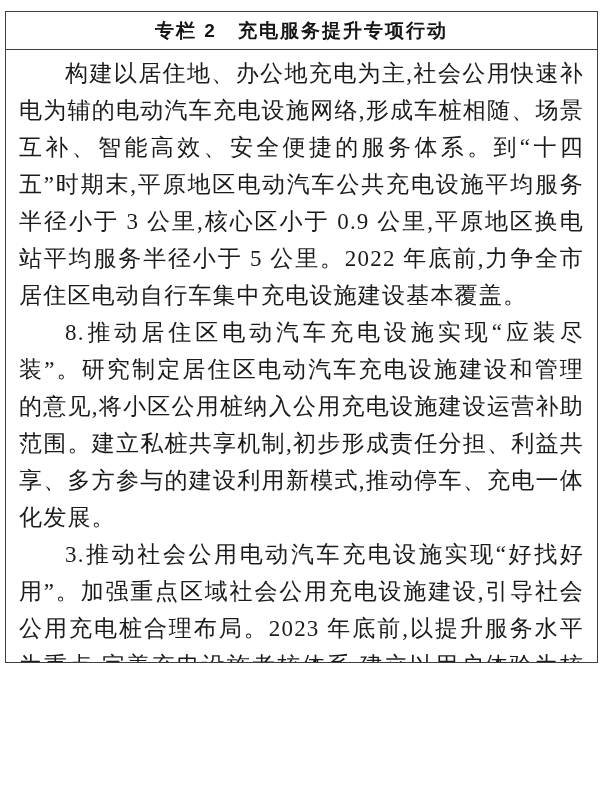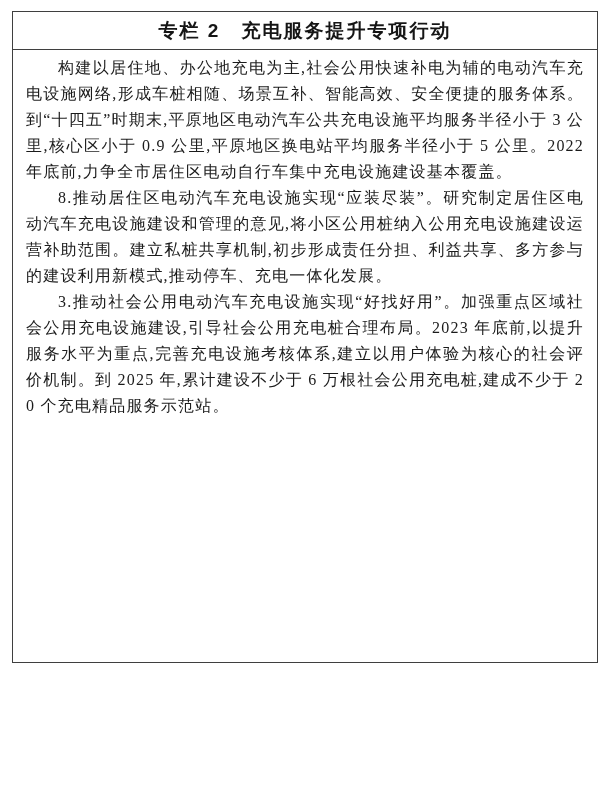--- a/index.html
+++ b/index.html
@@ -5,21 +5,21 @@
   * { margin: 0; padding: 0; box-sizing: border-box; }
   html, body {
     width: 610px;
     height: 789px;
     background: #ffffff;
     overflow: hidden;
   }
   .page {
     width: 610px;
     height: 675px;
-    padding: 11px 12px 12px 12px;
+    padding: 11px 12px 12px 5px;
     background: #ffffff;
     font-family: "Liberation Serif", "DejaVu Serif", serif;
     color: #1b1b1b;
   }
   .column-box {
     width: 100%;
     height: 100%;
     border: 1px solid #3f3f3f;
     background: #ffffff;
     display: flex;
@@ -38,22 +38,22 @@
     white-space: pre;
   }
   .title-divider {
     flex: 0 0 auto;
     height: 0;
     border-top: 1px solid #3f3f3f;
   }
   .box-body {
     flex: 1 1 auto;
     padding: 5px 13px 6px 13px;
-    font-size: 16px;
-    line-height: 26px;
+    font-size: 23px;
+    line-height: 37px;
     letter-spacing: 1.2px;
     text-align: justify;
     text-justify: inter-character;
     overflow: hidden;
   }
   .box-body p {
     text-indent: 2em;
     word-break: break-all;
   }
 </style>

